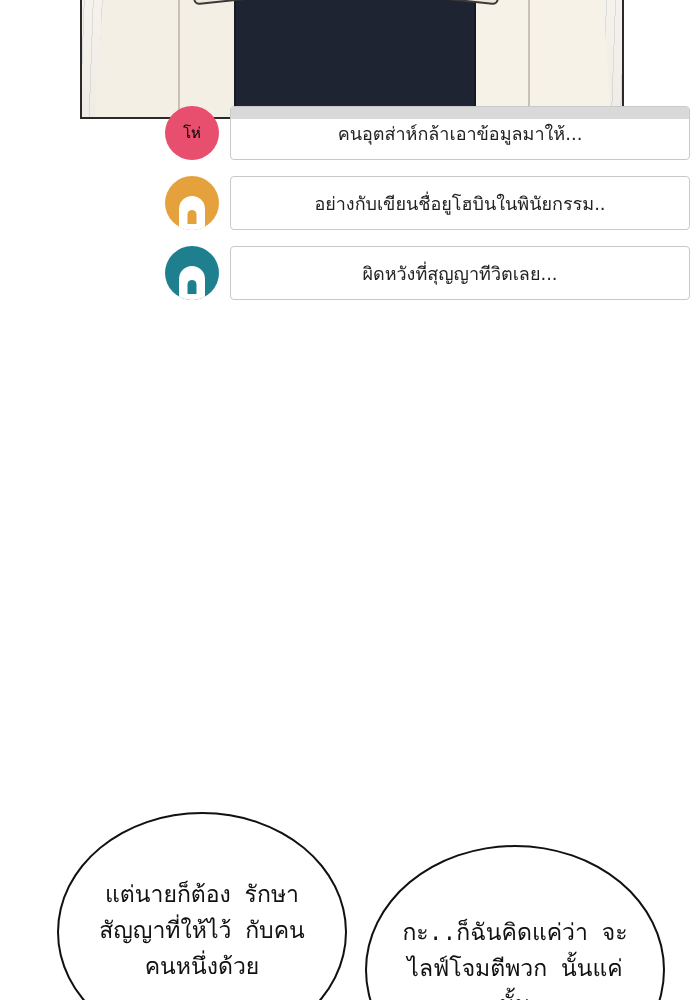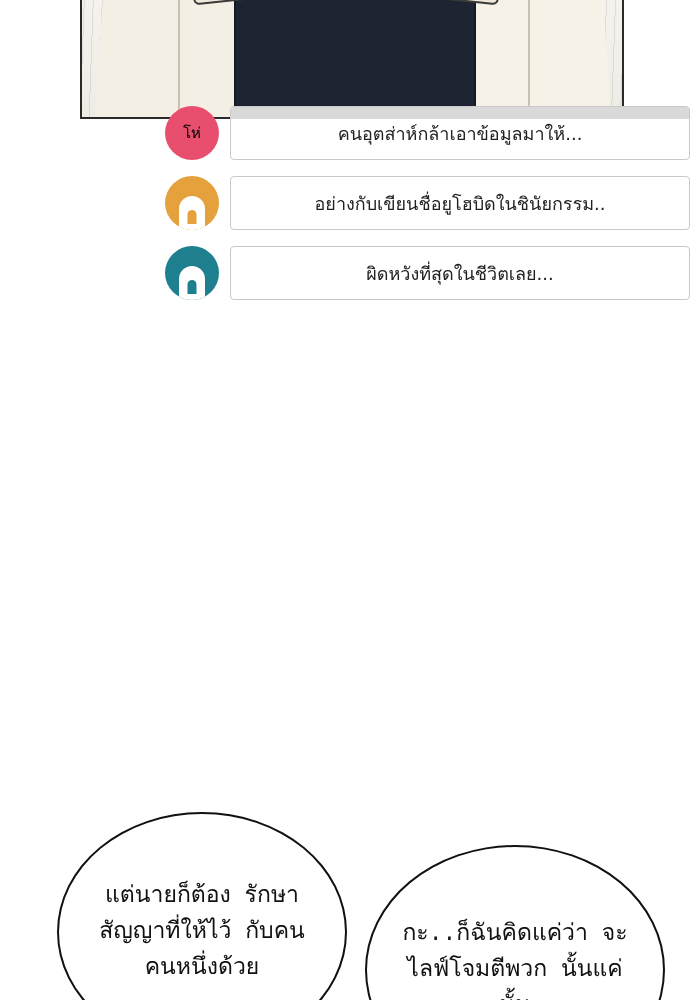--- a/index.html
+++ b/index.html
@@ -238,30 +238,30 @@
       <div class="cap"></div>
       <span>คนอุตส่าห์กล้าเอาข้อมูลมาให้...</span>
     </div>
   </div>
 
   <div class="comment-row">
     <div class="avatar avatar-orange" style="background:#e5a23c">
       <div class="avatar-glyph"></div>
     </div>
     <div class="bubble">
-      <span>อย่างกับเขียนชื่อยูโฮบิดในชินัยกรรม..</span>
+      <span>อย่างกับเขียนชื่อยูโฮบินในพินัยกรรม..</span>
     </div>
   </div>
 
   <div class="comment-row">
     <div class="avatar avatar-teal" style="background:#1e7f8f">
       <div class="avatar-glyph"></div>
     </div>
     <div class="bubble">
-      <span>ผิดหวังที่สุดในชีวิตเลย...</span>
+      <span>ผิดหวังที่สุญญาทีวิตเลย...</span>
     </div>
   </div>
 
 </div>
 
 <div class="balloon balloon-left">
   <div class="balloon-text">แต่นายก็ต้อง รักษาสัญญาที่ให้ไว้ กับคนคนหนึ่งด้วย</div>
 </div>
 
 <div class="balloon balloon-right">

